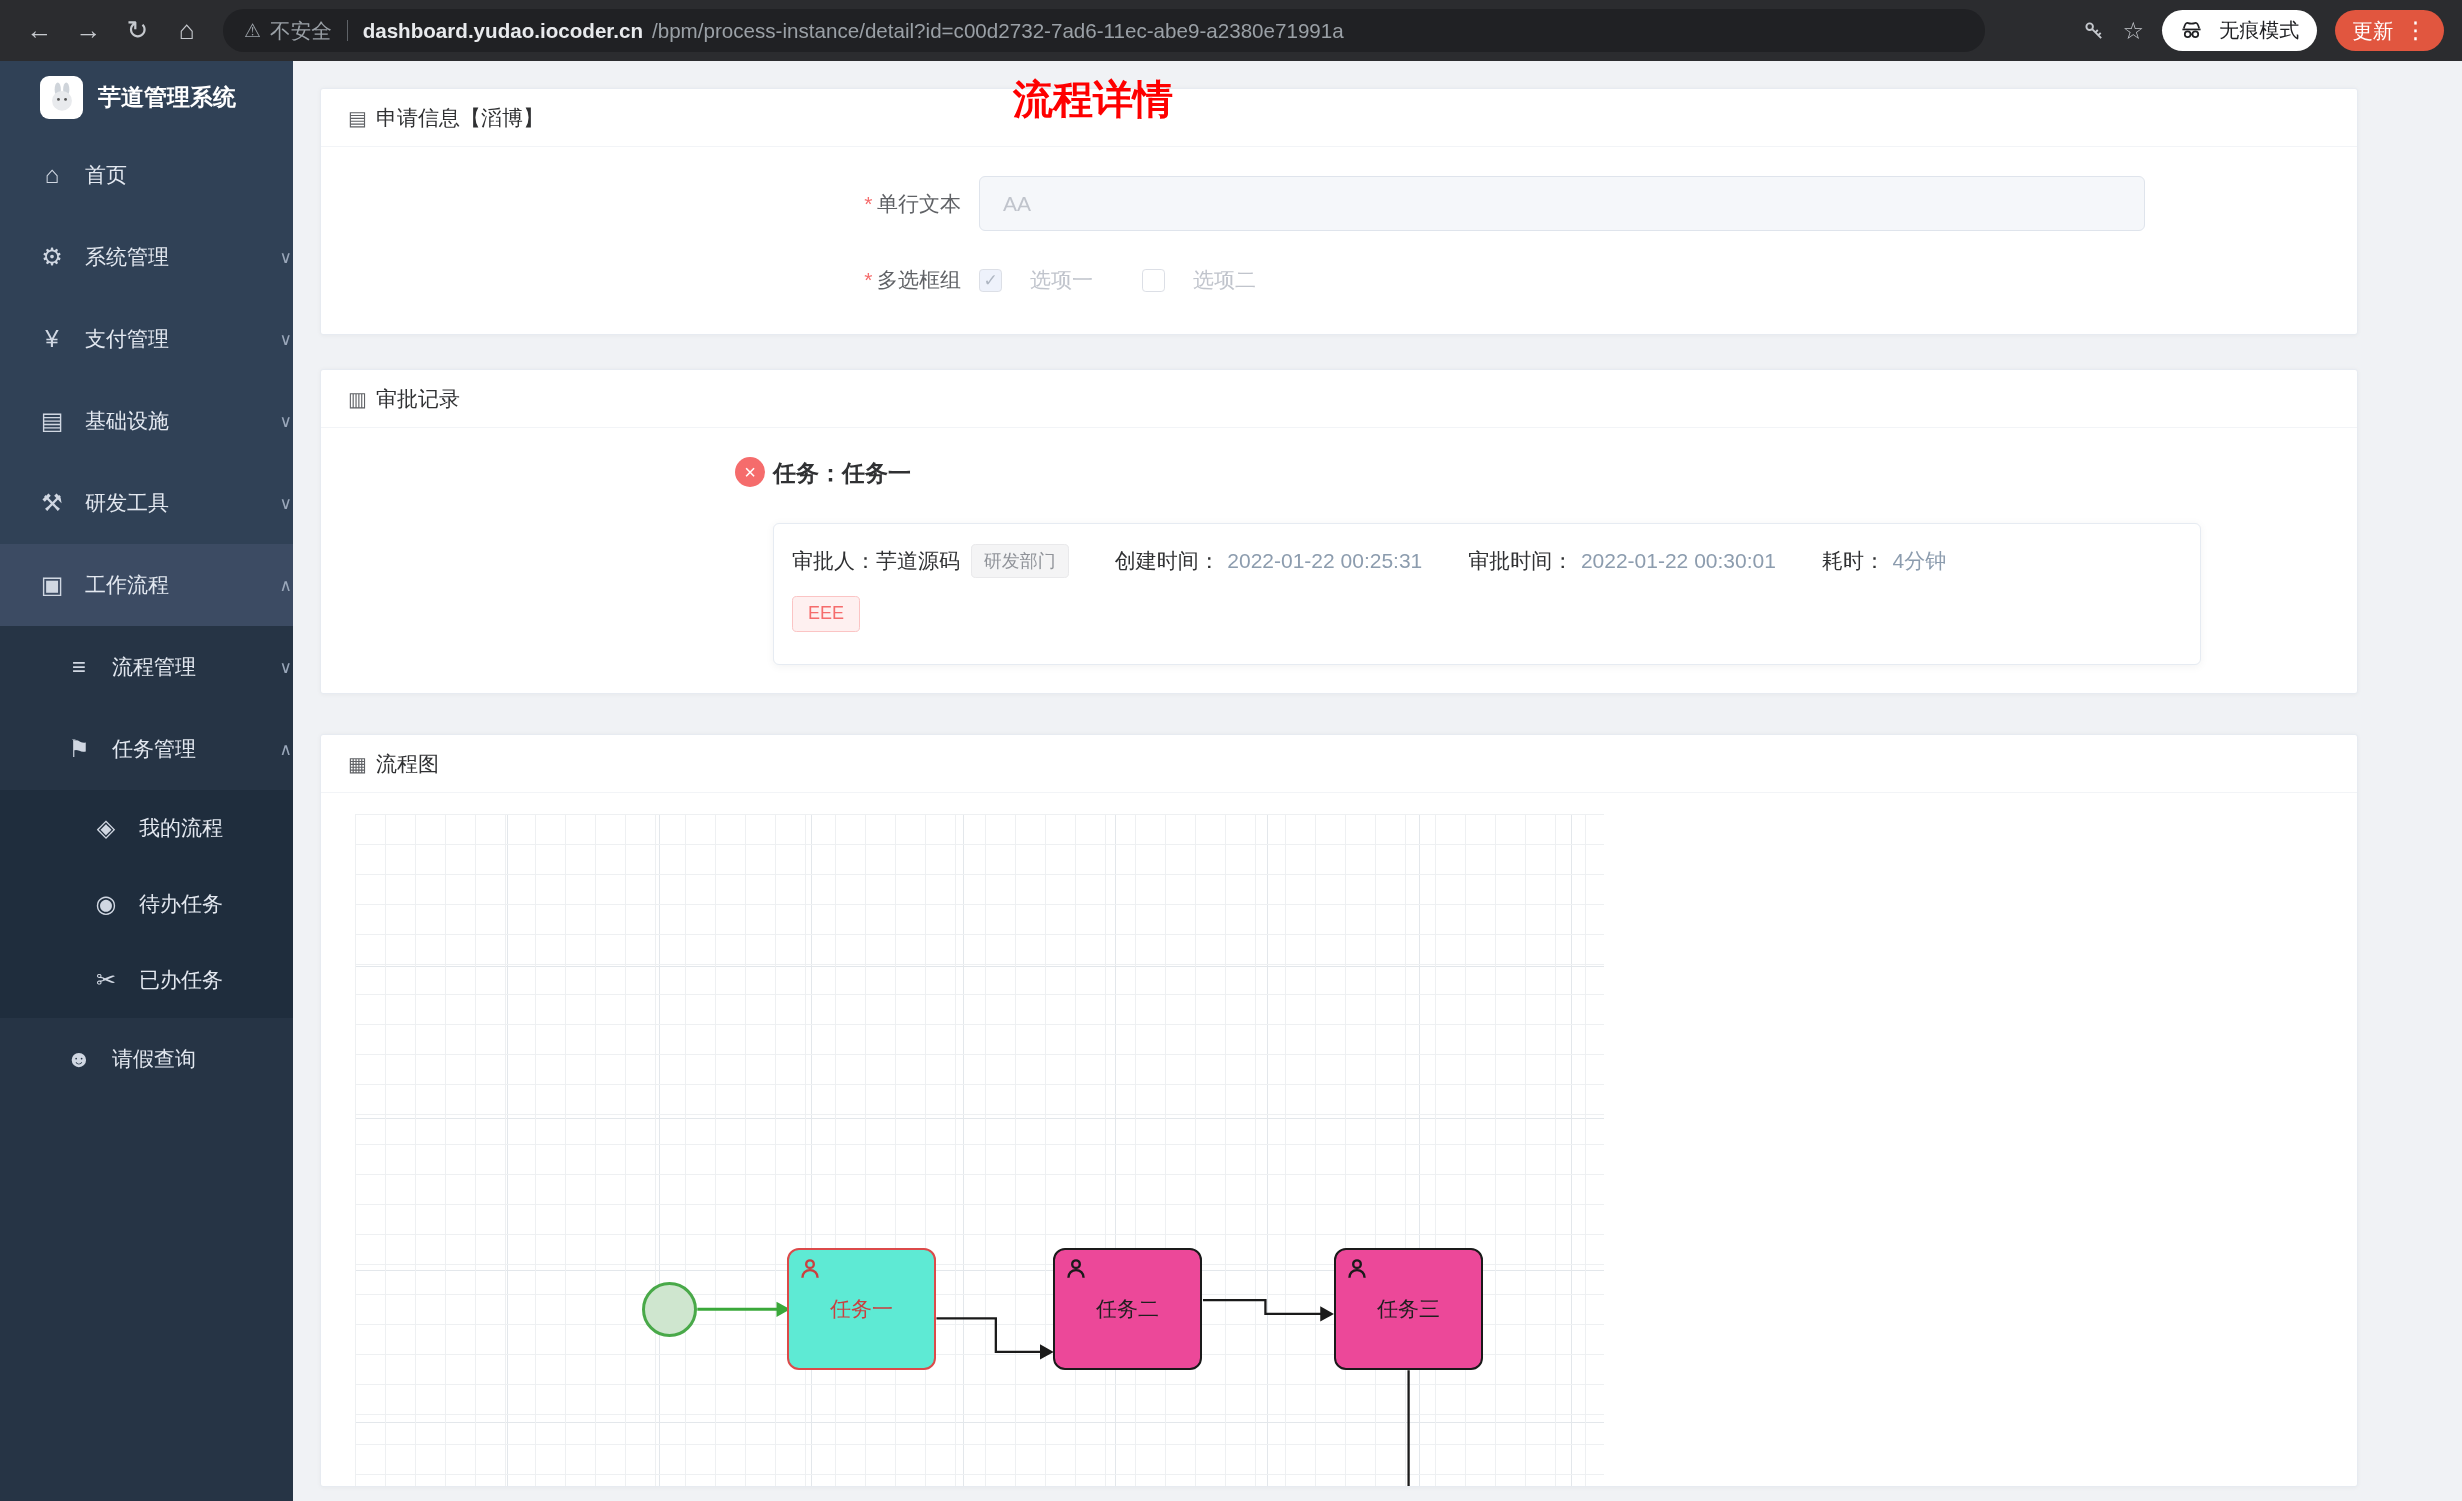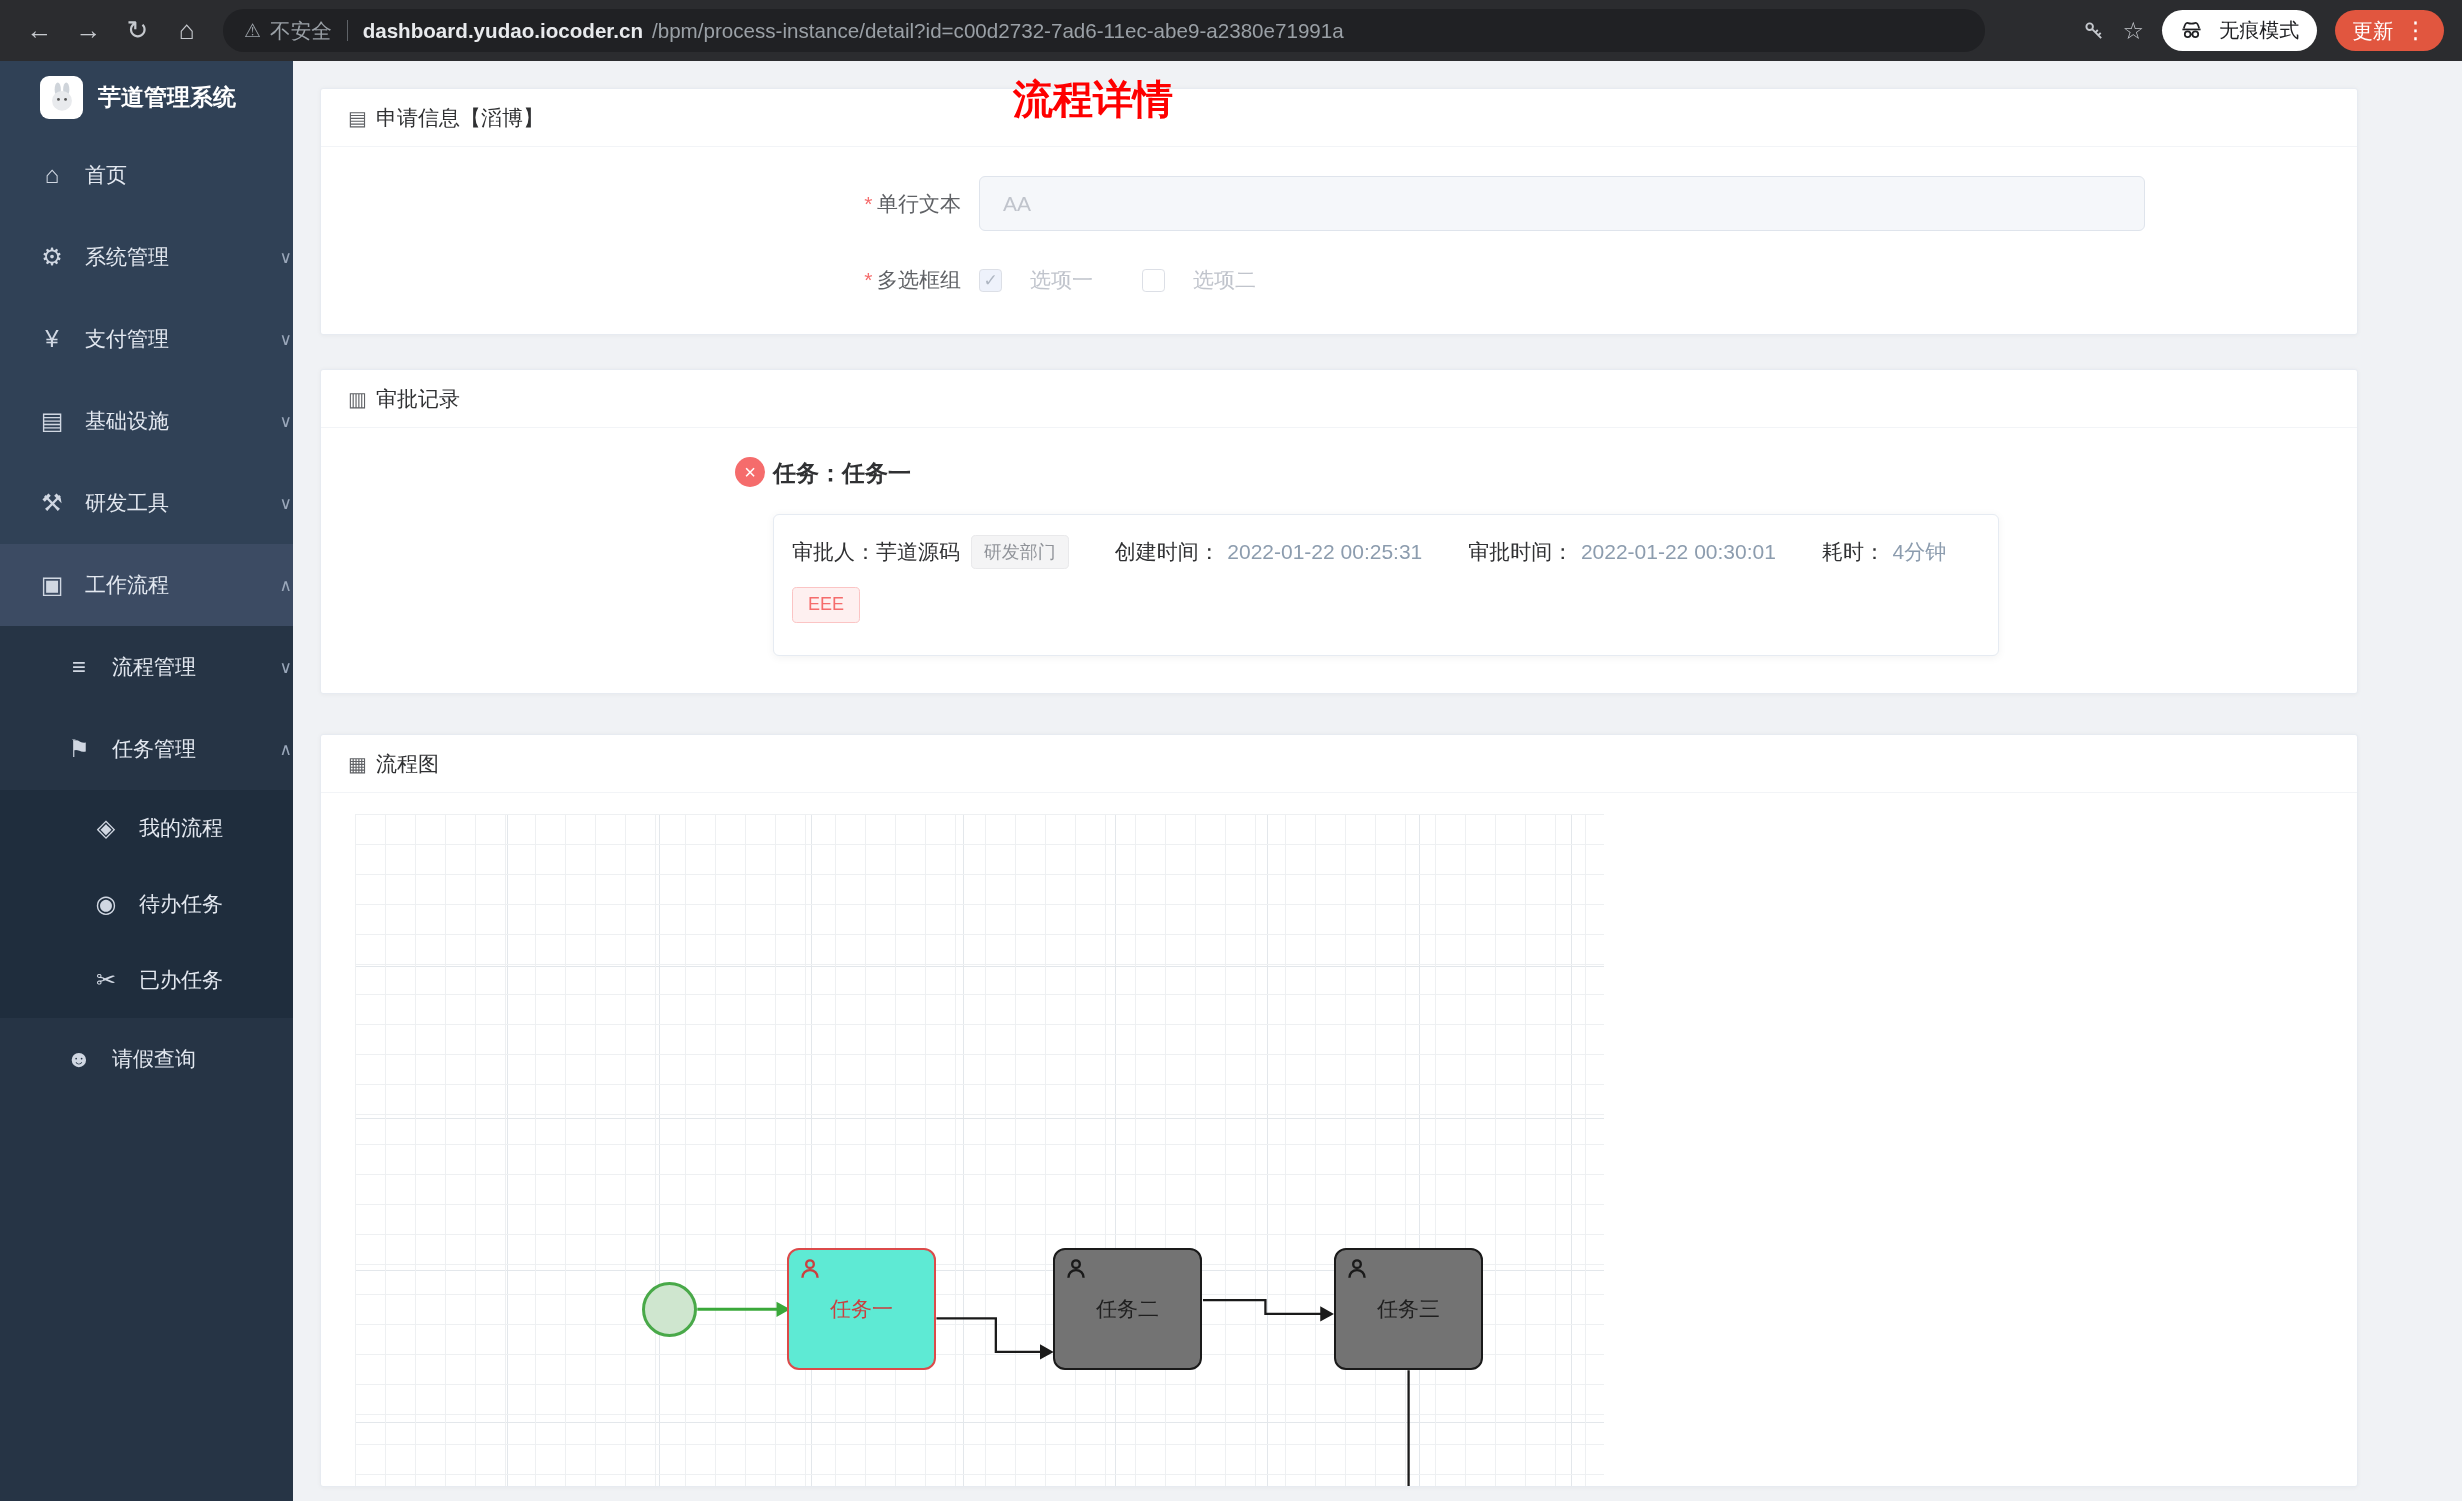--- a/index.html
+++ b/index.html
@@ -54,41 +54,41 @@
   .cb-box{width:23px;height:23px;border:1.5px solid #dcdfe6;border-radius:3.8px;background:#fff;display:flex;align-items:center;justify-content:center;color:#aeb6c2;font-size:17px}
   .cb-box.checked{background:#eef2fb}
   .cb-box.checked::after{content:"✓"}
   .cb-label{color:#c0c4cc;font-size:21px}
 
   
   .card.approval{margin-top:34px}
   .approval-body{position:relative;height:265px}
   .status-icon{position:absolute;left:414px;top:29px;width:30px;height:30px;border-radius:50%;background:#f56c6c;color:#fff;display:flex;align-items:center;justify-content:center;font-size:20px;line-height:1}
   .task-title{position:absolute;left:452px;top:30px;font-weight:bold;font-size:23px;color:#303133}
-  .detail-card{position:absolute;left:452px;top:86px;width:1226px;height:142px;border:0.8px solid #e6ebf2;border-radius:6px;box-shadow:0 1.5px 9px rgba(0,0,0,0.05);padding:20px 0 0 18px;background:#fff}
+  .detail-card{position:absolute;left:452px;top:95px;width:1428px;height:142px;border:0.8px solid #e6ebf2;border-radius:6px;box-shadow:0 1.5px 9px rgba(0,0,0,0.05);padding:20px 0 0 18px;background:#fff}
   .detail-row{display:flex;align-items:center;font-size:21px;white-space:nowrap}
   .d-label{color:#303133}
   .d-val{color:#8c9cae;margin-left:7.6px}
   .tag-info{margin-left:10.7px;background:#f4f4f5;border:0.8px solid #e9e9eb;color:#909399;font-size:18px;padding:3.8px 12px;border-radius:4.6px}
   .gap60{margin-left:46px}
   .tag-danger{display:inline-block;margin-top:18px;background:#fef0f0;border:0.8px solid #fbc4c4;color:#f56c6c;font-size:18px;padding:6.9px 15px;border-radius:4.6px}
 
   
   .card.diagram{margin-top:40px}
   .diagram-body{position:relative;height:693px;overflow:hidden}
   .bpmn-grid{position:absolute;left:34px;top:21px;width:1249px;height:672px;
     background-image:
       linear-gradient(to right,#eef0f2 0.8px,transparent 0.8px),
       linear-gradient(to bottom,#eef0f2 0.8px,transparent 0.8px),
       linear-gradient(to right,#e3e7eb 0.8px,transparent 0.8px),
       linear-gradient(to bottom,#e3e7eb 0.8px,transparent 0.8px);
     background-size:30px 30px,30px 30px,152px 152px,152px 152px}
   .flow-svg{position:absolute;left:0;top:0;width:1371px;height:693px;pointer-events:none}
   .start-event{position:absolute;left:321px;top:489px;width:55px;height:55px;border-radius:50%;border:3px solid #49a949;background:#cfe6cf;cursor:pointer}
-  .task-node{position:absolute;width:149px;height:122px;border:2.3px solid #1a1a1a;border-radius:12px;background:#737373;display:flex;align-items:center;justify-content:center;font-size:21px;color:#1f1f1f;cursor:pointer}
+  .task-node{position:absolute;width:149px;height:122px;border:2.3px solid #1a1a1a;border-radius:12px;background:#ec4899;display:flex;align-items:center;justify-content:center;font-size:21px;color:#1f1f1f;cursor:pointer}
   .person-icon{position:absolute;left:7.6px;top:6px;width:26px;height:26px;color:#1a1a1a}
   .task-node.highlight{border-color:#dc4a4a;background:#5eead4;color:#c94040}
   .task-node.highlight .person-icon{color:#c94040}
   #task1{left:466px;top:455px}
   #task2{left:732px;top:455px}
   #task3{left:1013px;top:455px}
 </style>
 </head>
 <body>
 

